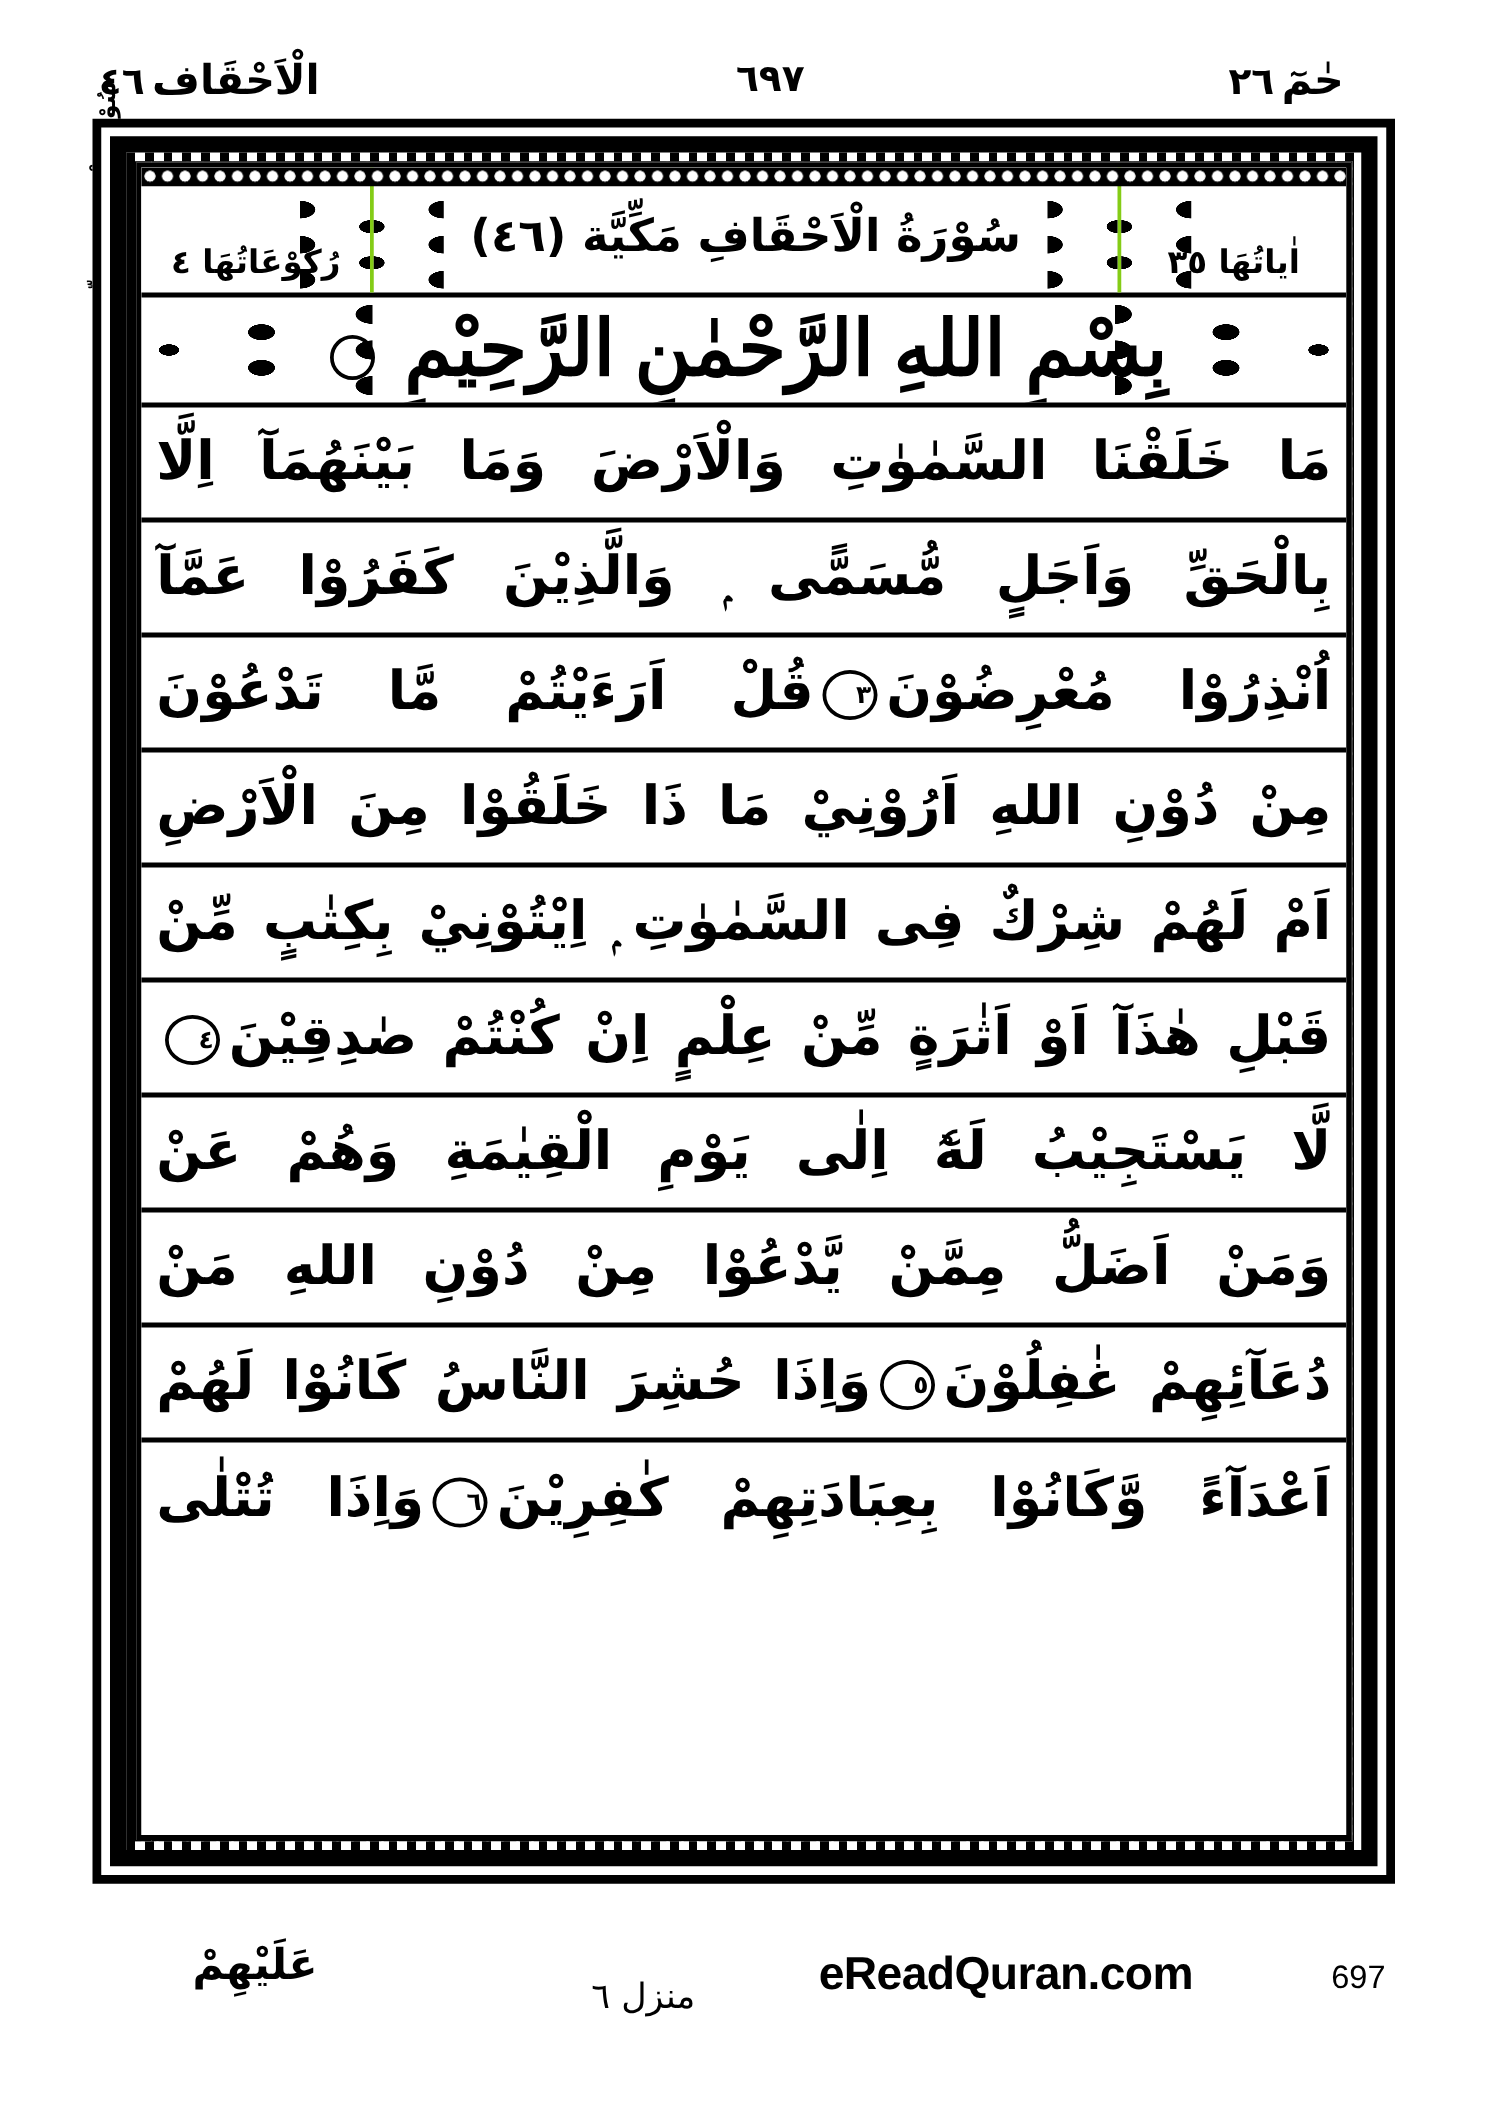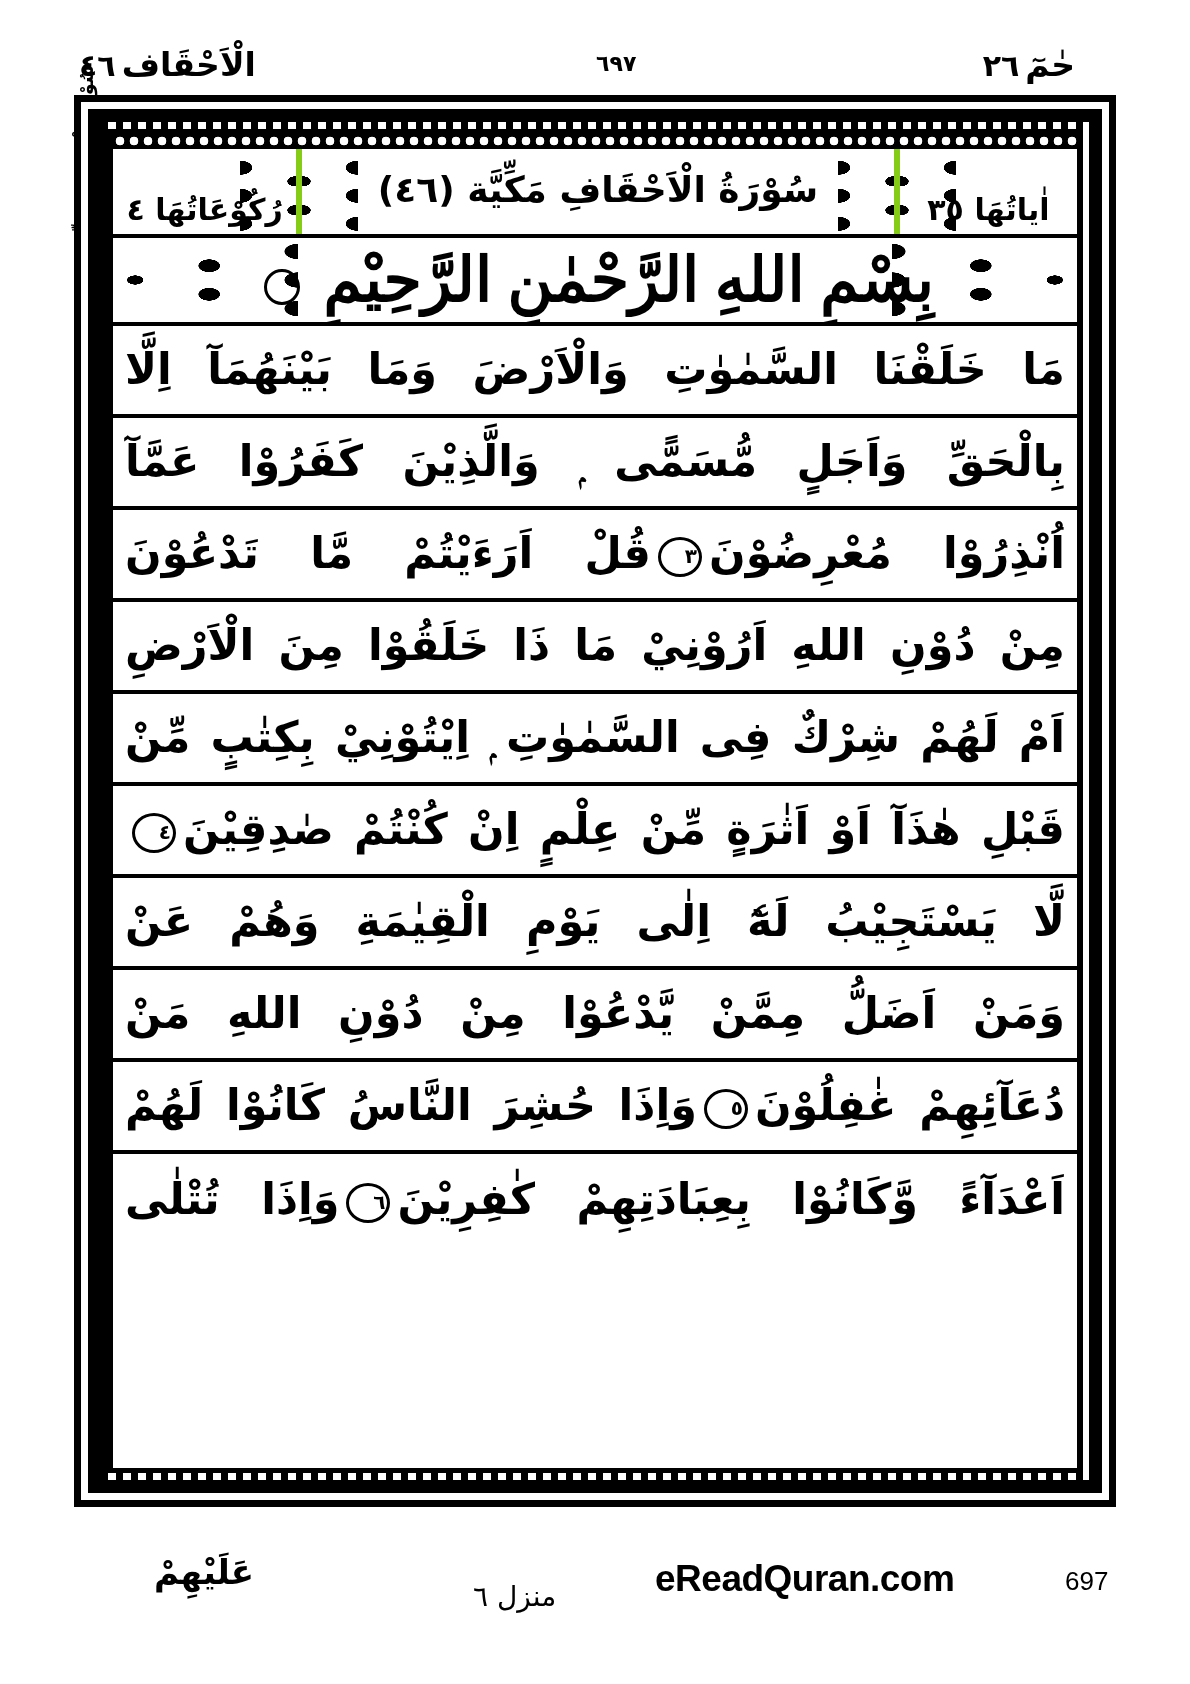--- a/index.html
+++ b/index.html
@@ -31,21 +31,21 @@
   }
   .hdr-item {
     font-family: "DejaVu Sans", sans-serif;
     font-size: 33px;
     font-weight: 700;
     letter-spacing: 0.5px;
     white-space: nowrap;
     line-height: 1;
   }
   .hdr-right { text-align: right; padding-right: 60px; }
-  .hdr-center { font-size: 22px; text-align: center; }
+  .hdr-center { font-size: 30px; text-align: center; }
   .hdr-left { text-align: right; padding-left: 18px; }
   .hdr-num { font-size: 30px; margin: 0 6px; }
 
   
   .margin-note {
     position: absolute;
     left: -64px;
     top: 170px;
     width: 300px;
     transform: rotate(-90deg);
@@ -132,21 +132,21 @@
     background-size: 14px 15px;
     background-repeat: repeat-x;
     z-index: 3;
   }
   .beadline.bl-top { top: 0; }
   .band-cell {
     position: relative;
     display: flex;
     align-items: center;
     justify-content: center;
-    border-left: 6px solid #84cc16;
+    border-left: 3px solid #84cc16;
     padding: 15px 4px 4px 4px;
     box-sizing: border-box;
   }
   .band-cell:last-child { border-left: none; }
   .cell-ayat  { flex: 0 0 19%; }
   .cell-ruku  { flex: 0 0 19%; }
   .cell-title { flex: 1 1 auto; }
   
   .knot {
     position: absolute;
@@ -164,21 +164,21 @@
   .knot-l { left: 0; transform: scaleX(-1); }
 
   .band-text {
     font-family: "DejaVu Sans", sans-serif;
     font-weight: 700;
     line-height: 1;
     white-space: nowrap;
     direction: rtl;
     z-index: 2;
   }
-  .band-text.small { font-size: 30px; margin-top: 40px; }
+  .band-text.small { font-size: 26px; margin-top: 40px; }
   .band-text.title { font-size: 36px; letter-spacing: 0px; }
 
   
   .bism-band {
     position: relative;
     height: 88px;
     box-sizing: border-box;
     border-bottom: 4px solid #000;
     display: flex;
     align-items: center;

